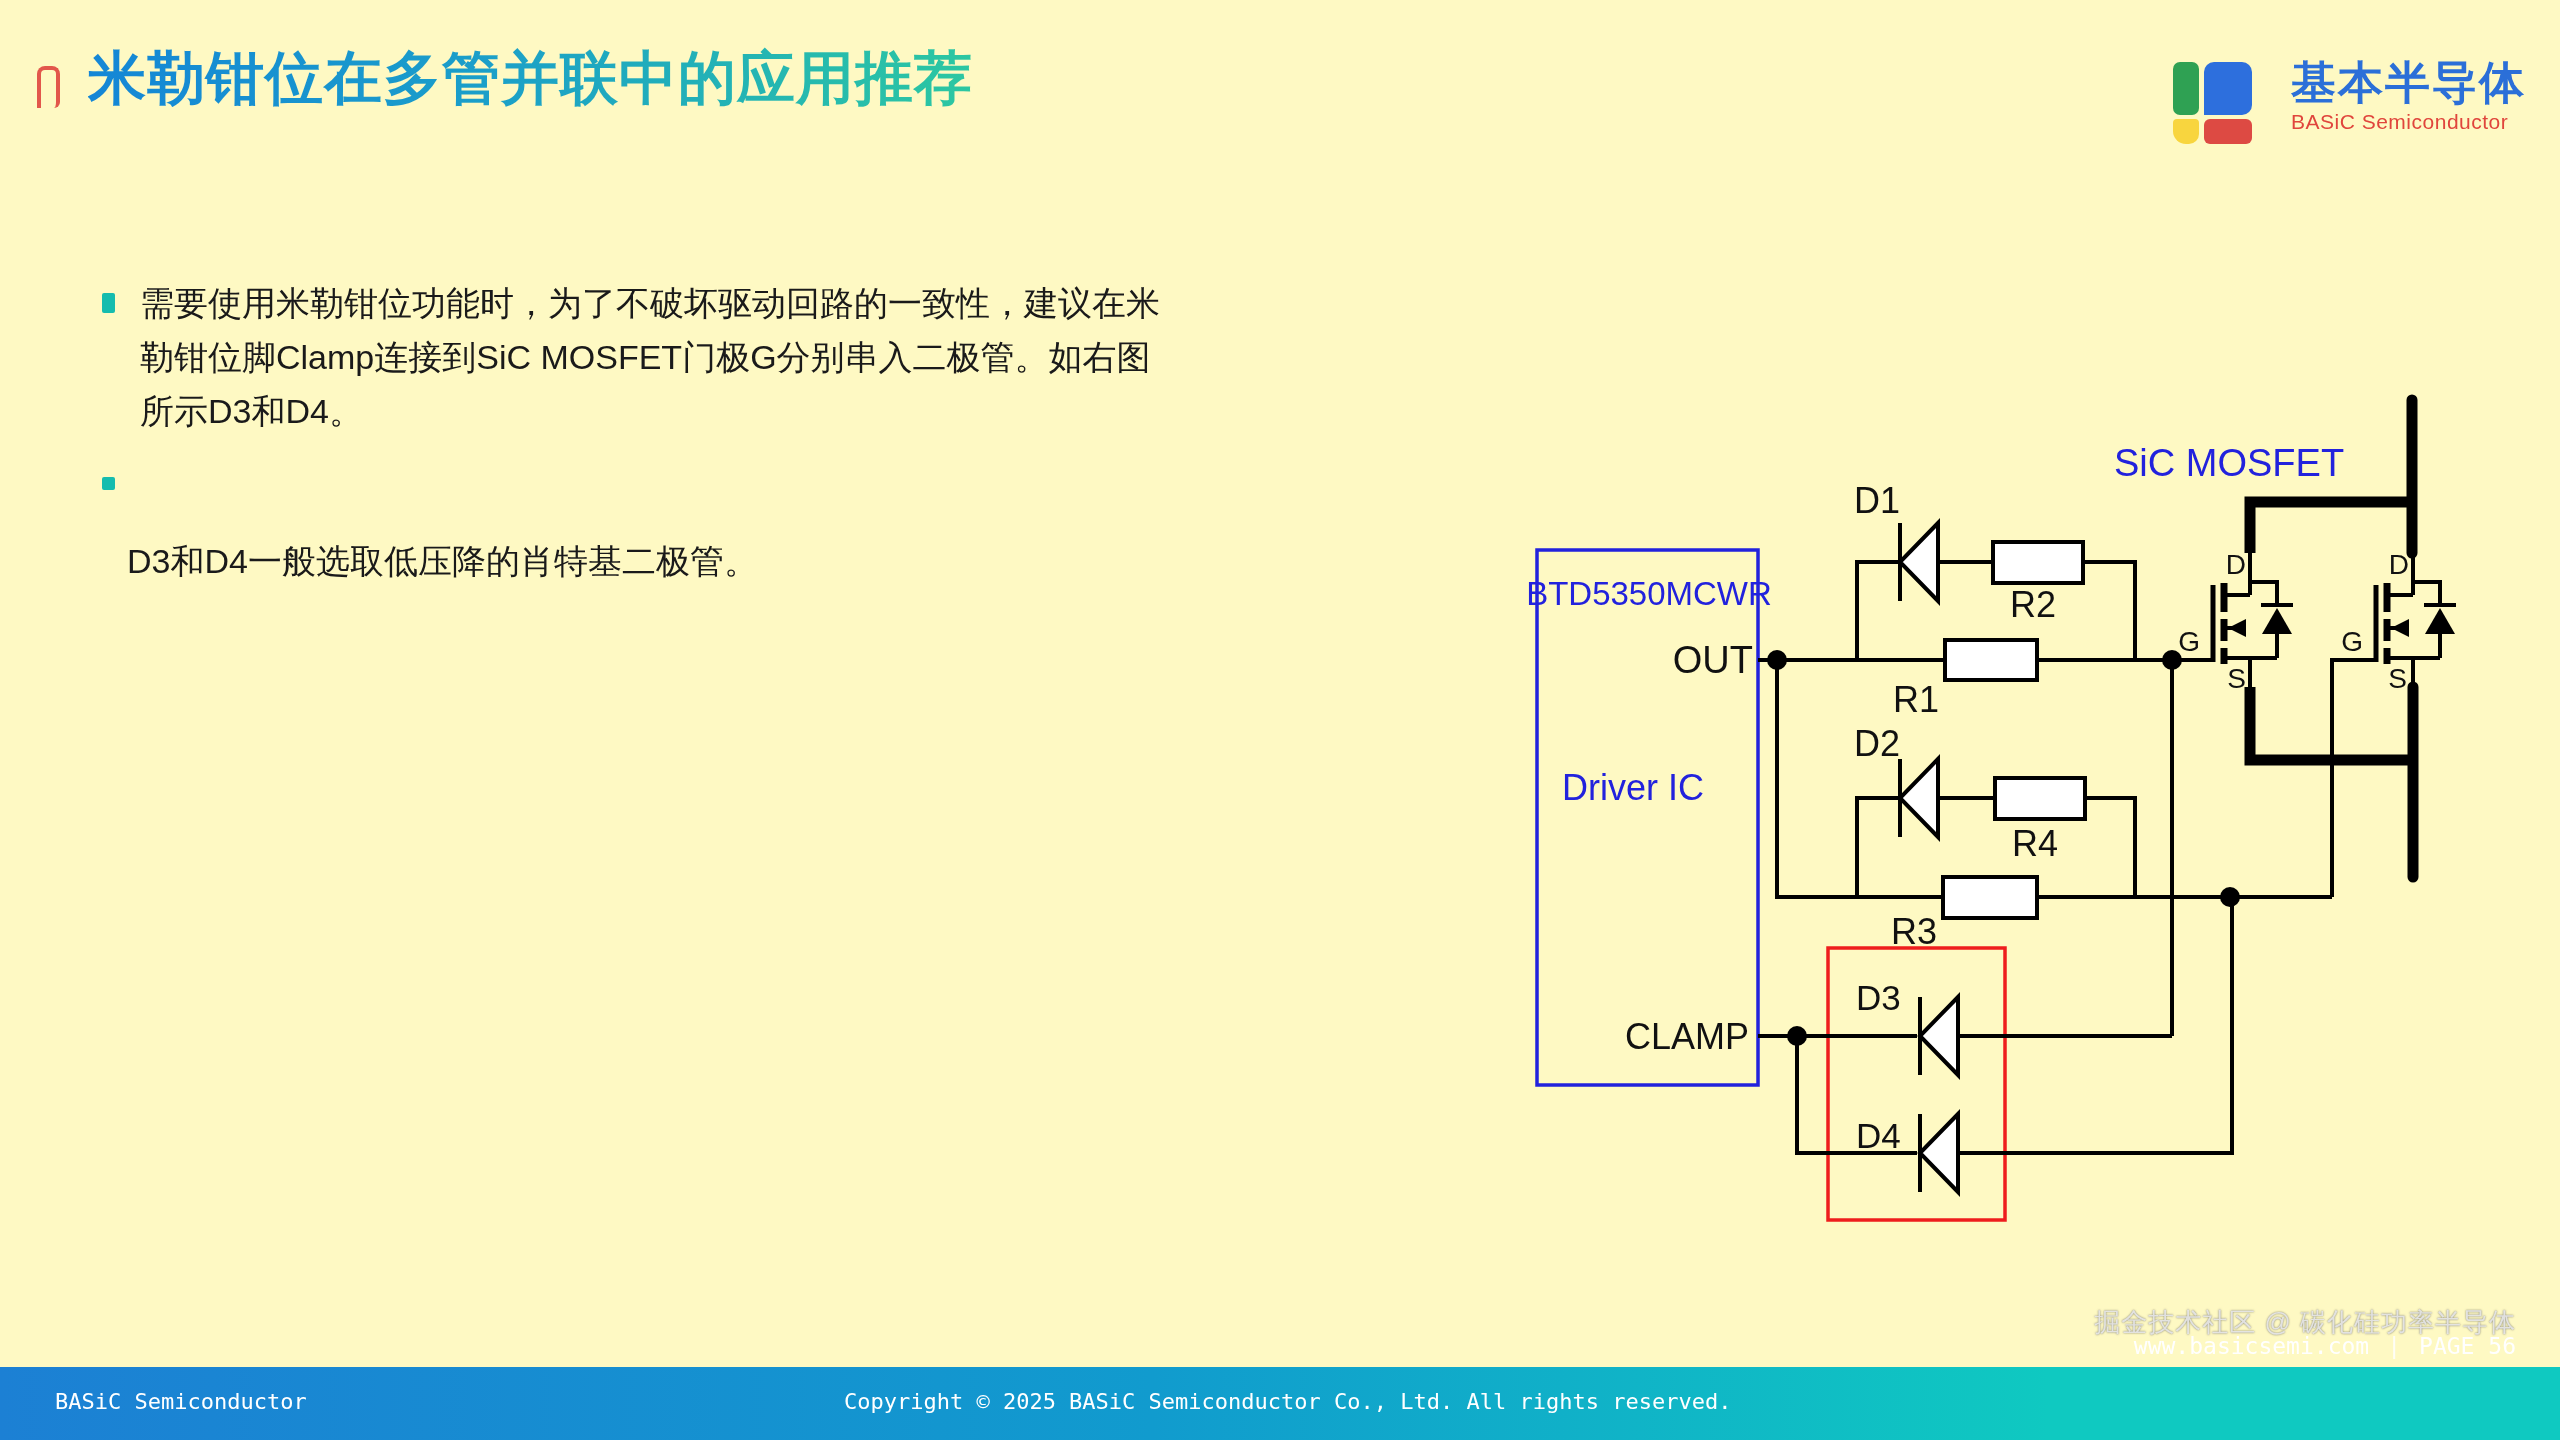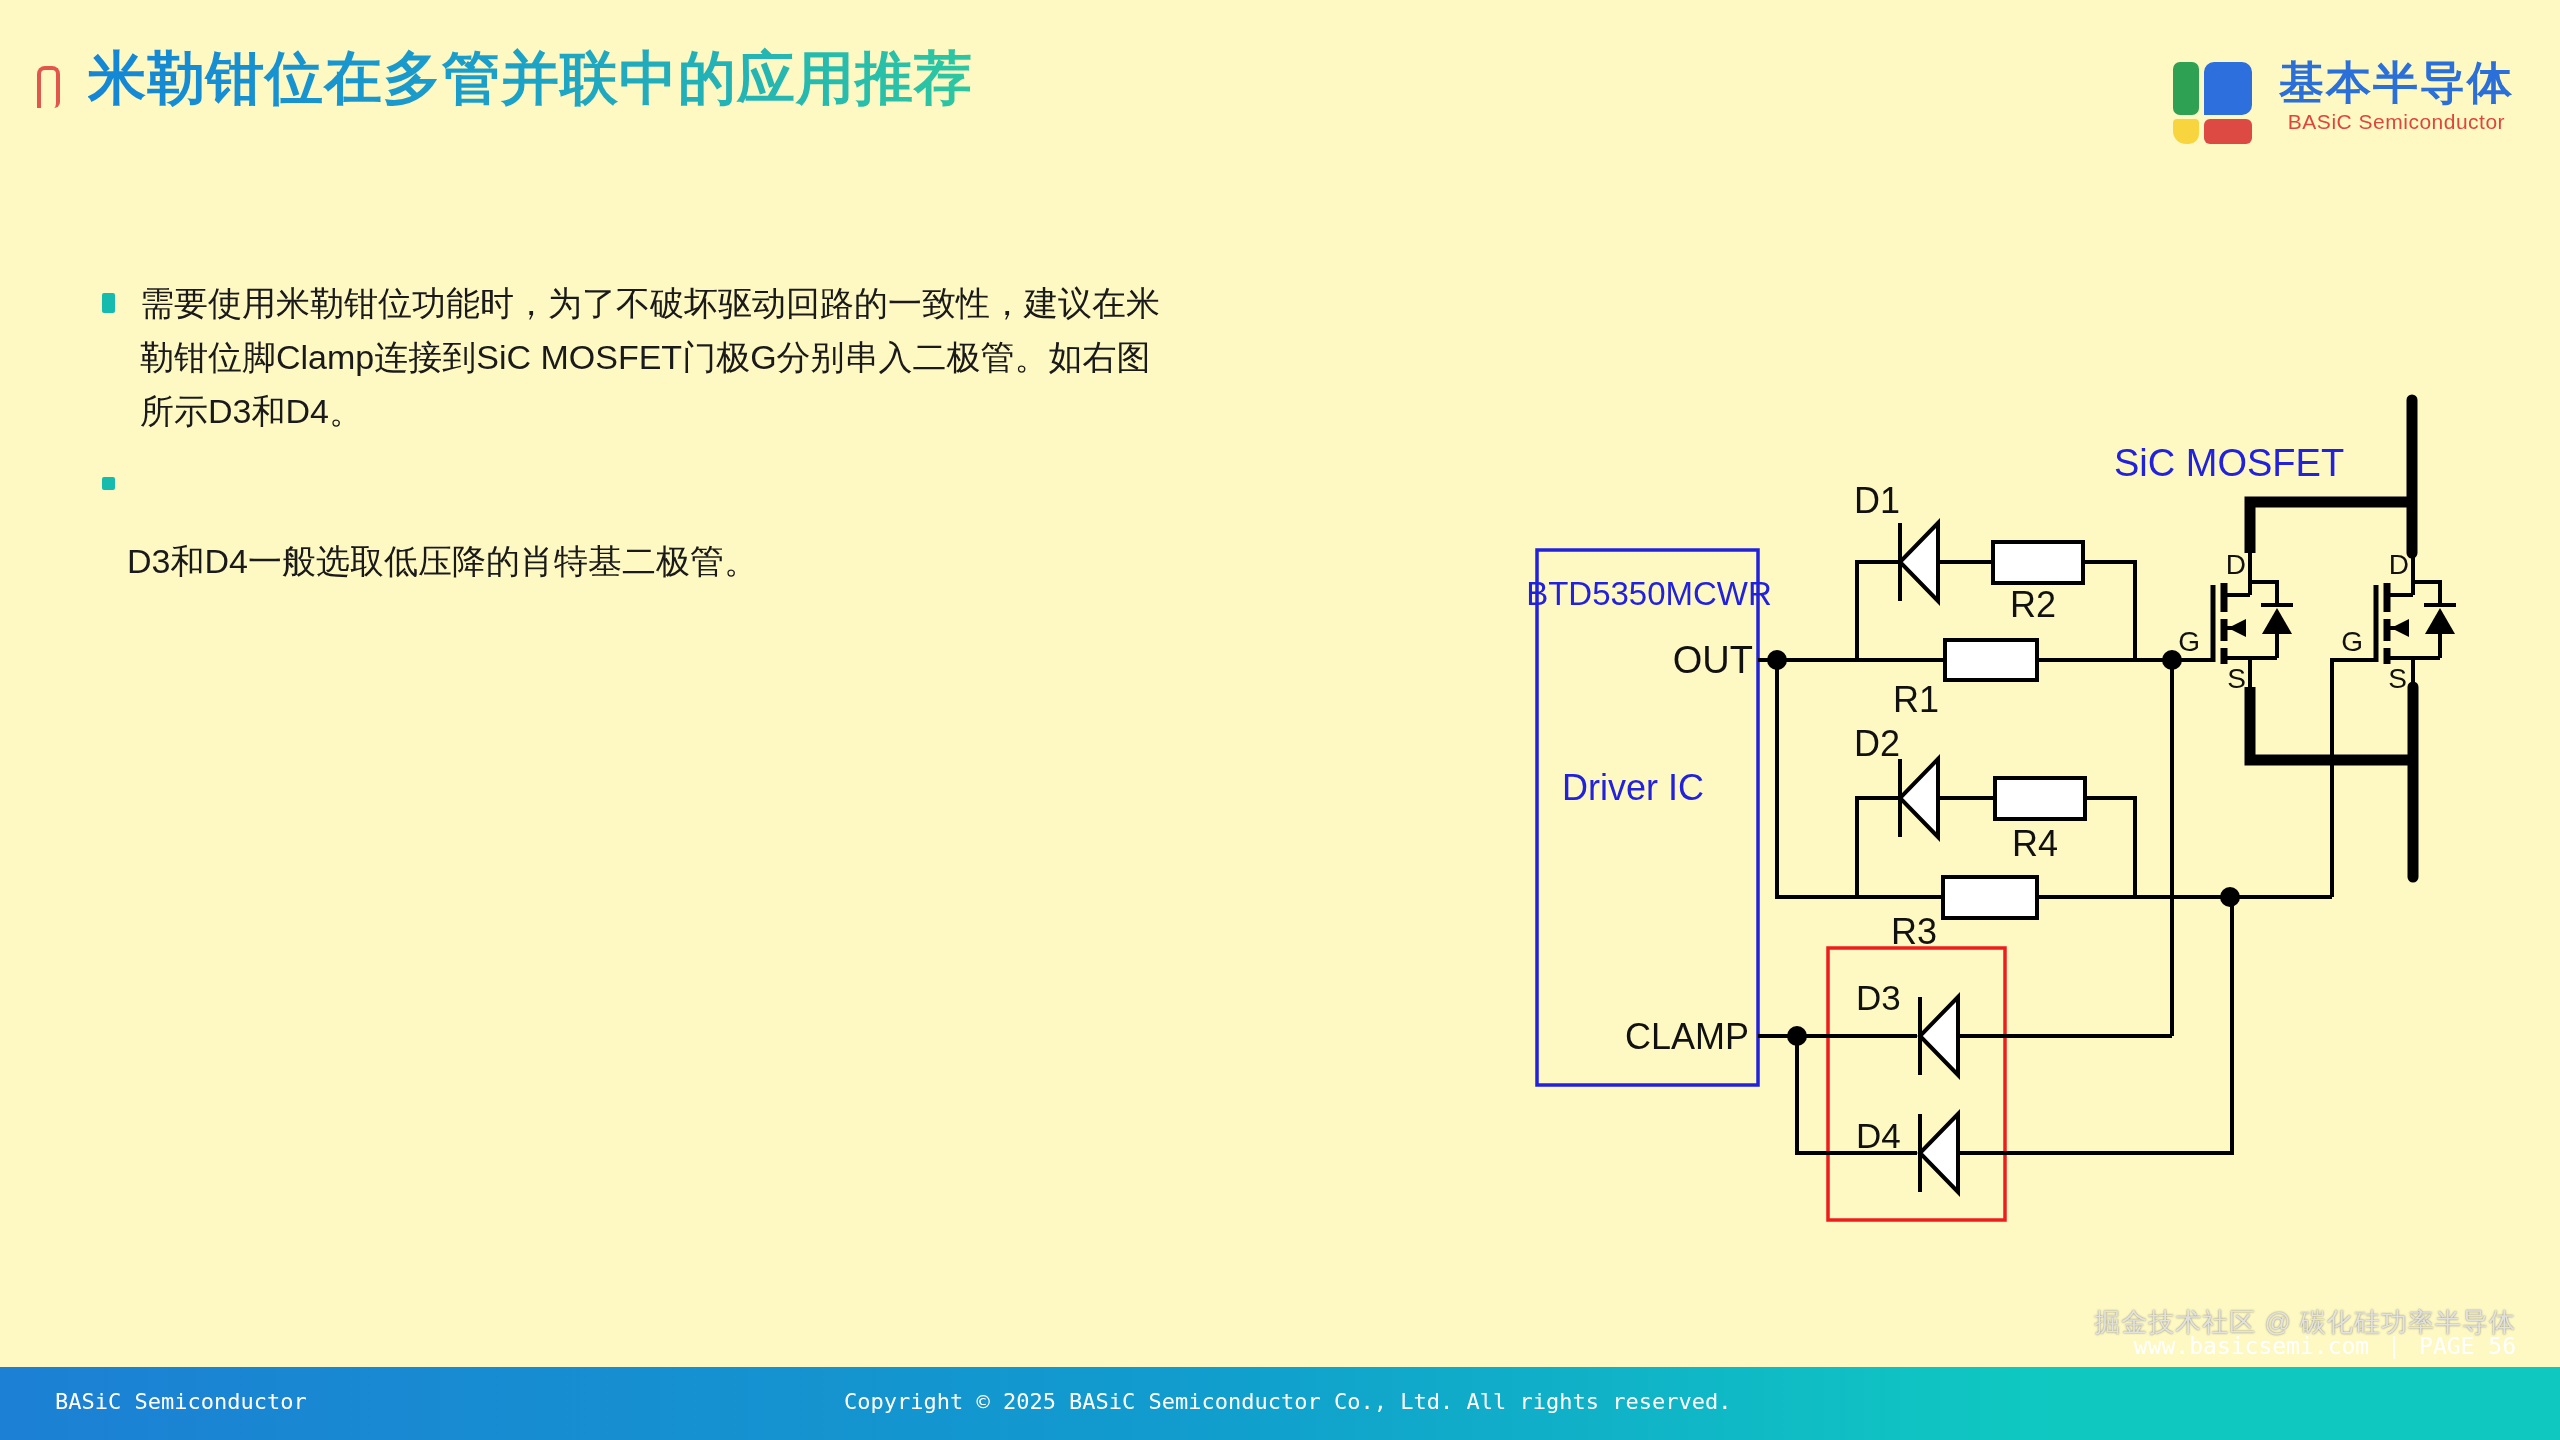--- a/index.html
+++ b/index.html
@@ -16,21 +16,21 @@
               -webkit-background-clip:text;background-clip:text;
               color:transparent;}
 
   
   .logo{position:absolute;left:2173px;top:58px;display:flex;}
   .logo-mark{position:relative;width:82px;height:88px;}
   .logo-mark .green{position:absolute;left:0;top:4px;width:26px;height:53px;background:#2fa153;border-radius:7px;}
   .logo-mark .blue{position:absolute;left:31px;top:4px;width:48px;height:53px;background:#2d6fdd;border-radius:10px 10px 10px 0;}
   .logo-mark .yellow{position:absolute;left:0;top:61px;width:26px;height:25px;background:#f8d53e;border-radius:4px 4px 10px 13px;}
   .logo-mark .red{position:absolute;left:31px;top:61px;width:48px;height:25px;background:#dd4a43;border-radius:6px;}
-  .logo-text{margin-left:24px;text-align:center;}
+  .logo-text{margin-left:36px;}
   .logo-cn{font-size:45px;font-weight:bold;color:#2b6fd8;letter-spacing:2px;line-height:50px;}
   .logo-en{font-size:21px;color:#e0453c;letter-spacing:.5px;margin-top:2px;}
 
   
   .bullets{position:absolute;left:102px;top:276px;width:1080px;list-style:none;margin:0;padding:0;}
   .bullet{display:flex;align-items:flex-start;color:#1a1a1a;}
   .bullet + .bullet{margin-top:30px;gap:44px;}
   .bullet:last-child{margin-top:22px;flex-direction:column;}
   .bullet .marker{flex:0 0 13px;width:13px;height:20px;margin-top:17px;background:#15bcae;border-radius:2px;}
   .bullet .btext{margin-left:25px;font-size:34px;line-height:54px;width:1035px;}

